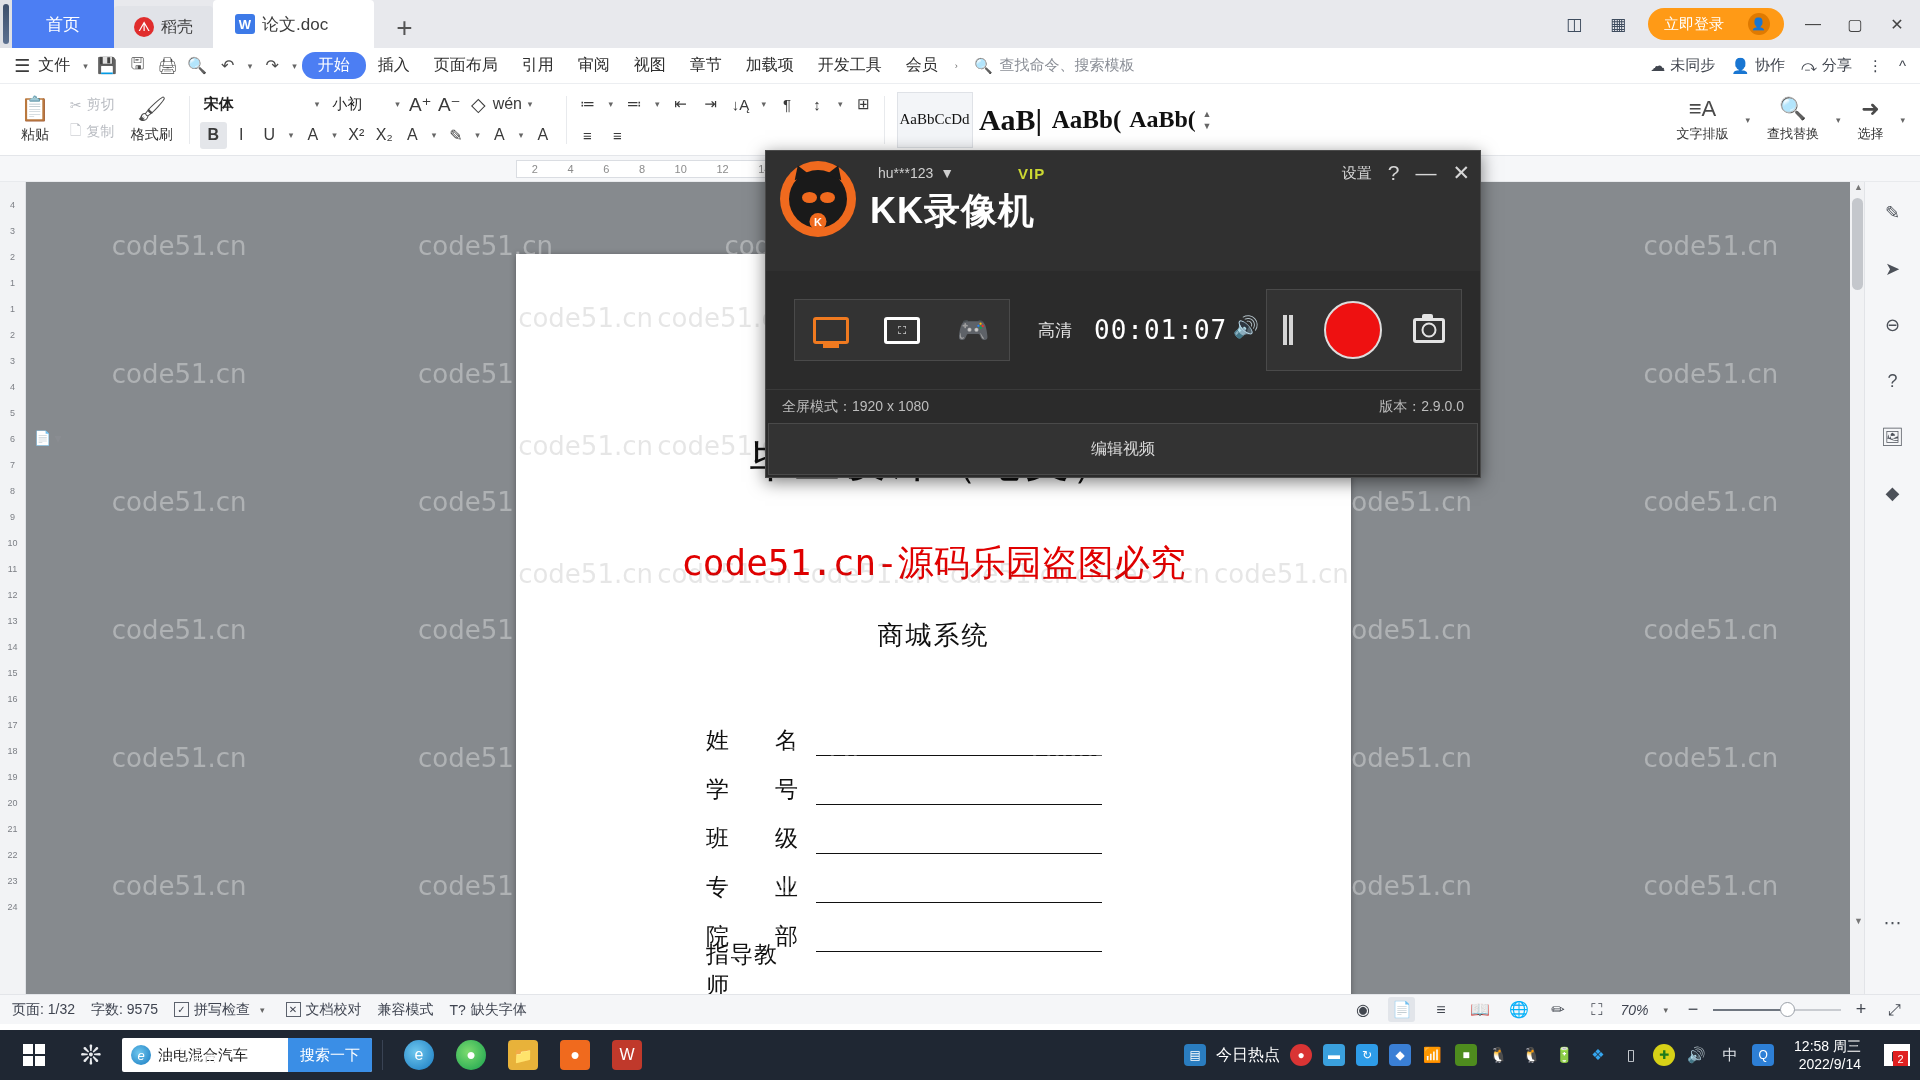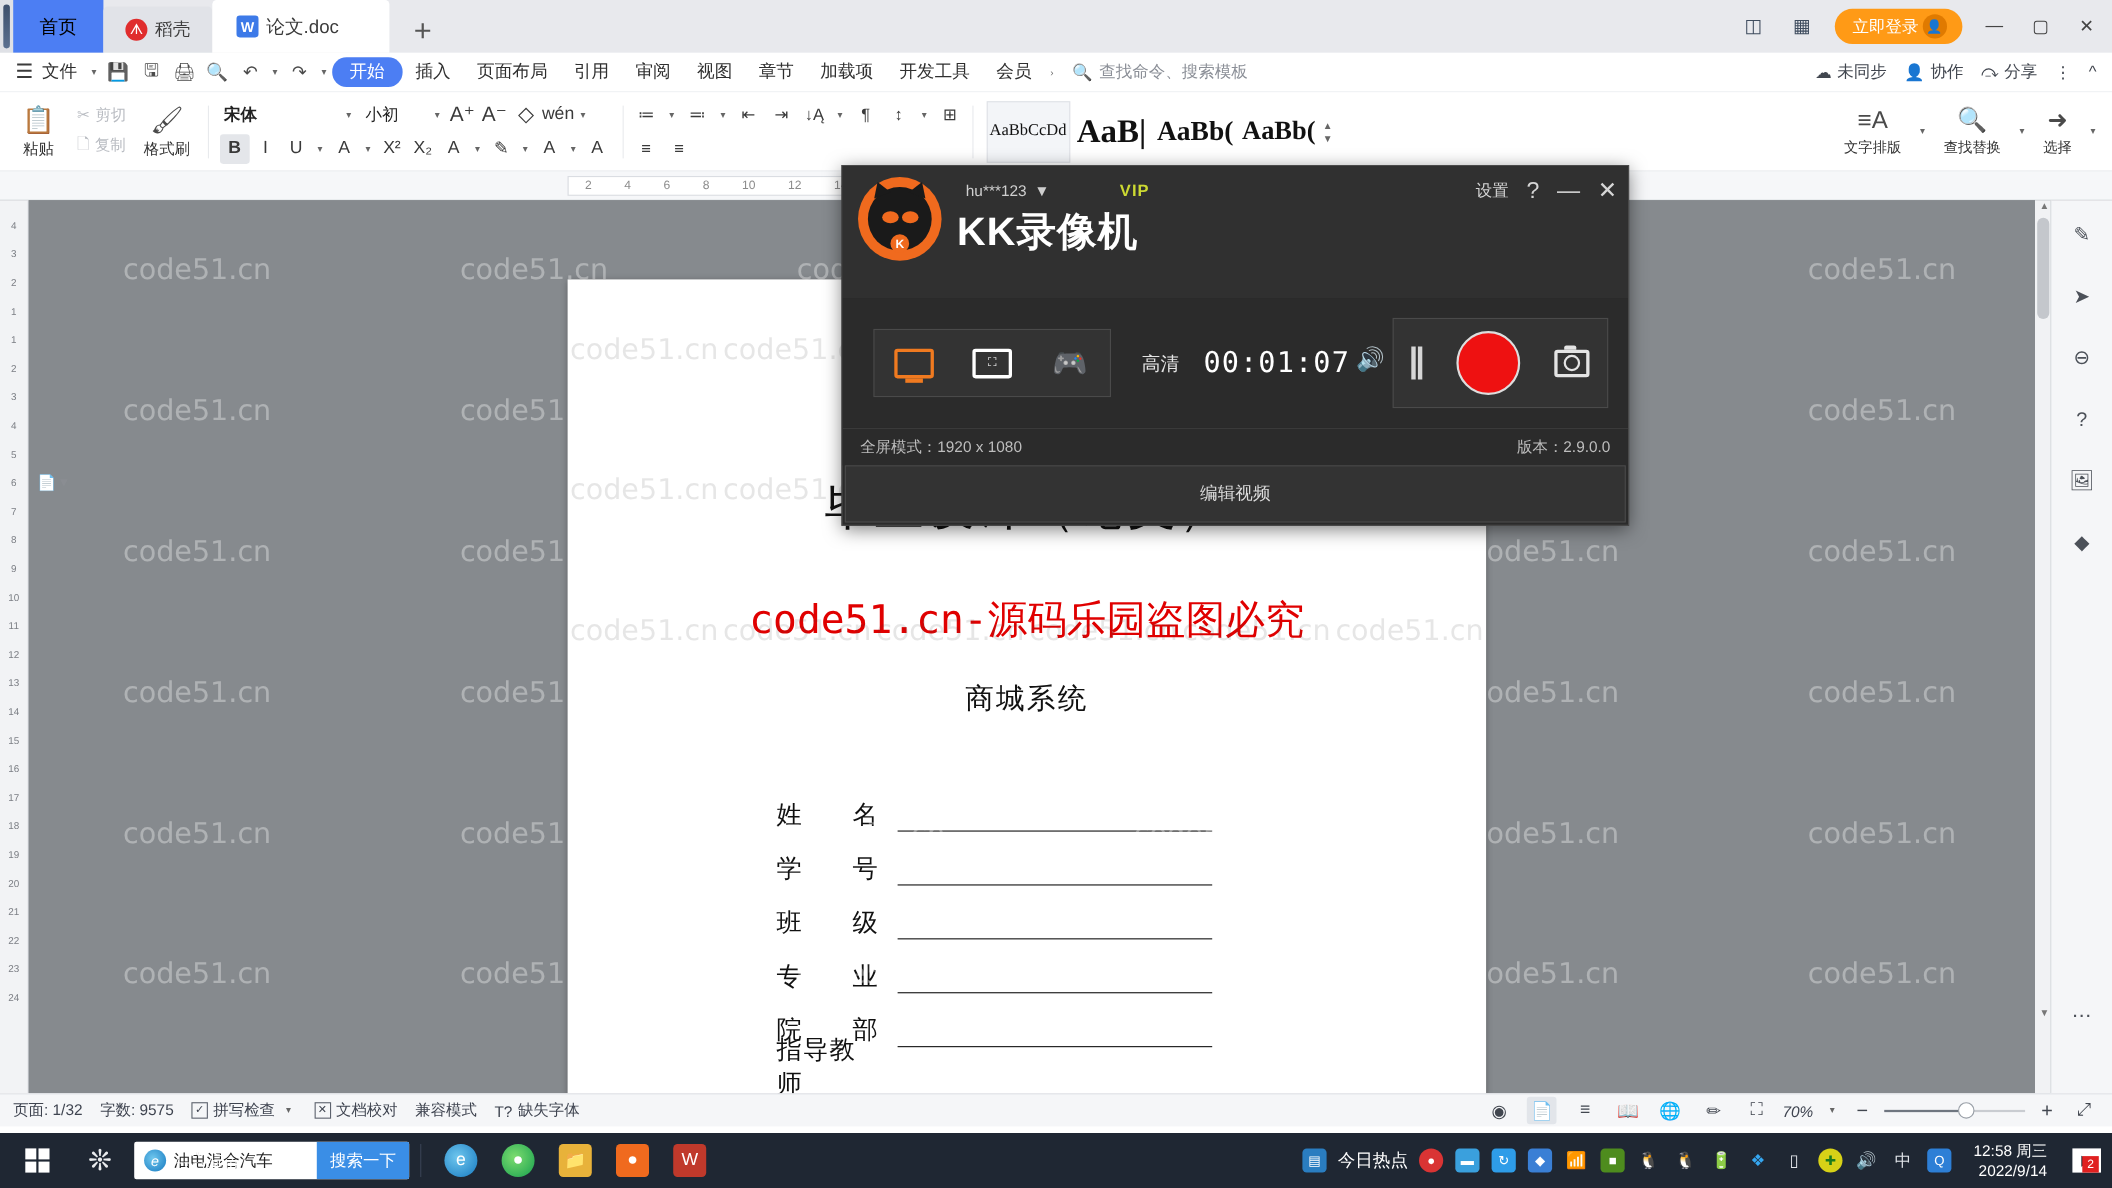--- a/index.html
+++ b/index.html
@@ -22,21 +22,21 @@
   .tab-left-rail::after{
     content:""; position:absolute; left:3px; top:4px; width:6px; height:40px;
     background: linear-gradient(#3d4f6b,#5b7090); border-radius:3px;
   }
   .tab {
     height: 42px; display: flex; align-items: center; gap: 7px;
     padding: 0 20px; font-size: 16px; color: #3c3c3c;
     cursor: pointer; position: relative;
   }
   .tab.home {
-    background: #4c7ef3; color: #000000; height: 48px; padding: 0 24px;
+    background: #4c7ef3; color: #ffffff; height: 48px; padding: 0 34px;
     font-size: 17px;
   }
   .tab.doc {
     background: #fff; height: 48px; border-top-left-radius: 4px;
     border-top-right-radius: 4px; padding: 0 46px 0 22px; font-size: 17px;
   }
   .tab.inactive { background: #e1e3e8; height: 42px; border-top-left-radius:4px; border-top-right-radius:4px;}
   .tab-ico { width: 20px; height: 20px; display:inline-block; flex:none;}
   .ico-daoke {
     background:#e02d2d; border-radius:50%; position:relative;
@@ -47,21 +47,21 @@
     background:#3d7ae8; border-radius:3px; position:relative;
   }
   .ico-w::after{content:"W"; position:absolute; inset:0; color:#fff; font-size:13px; font-weight:bold;
     display:flex; align-items:center; justify-content:center;}
   .tab-plus { font-size: 28px; color:#555; padding: 0 22px 4px 22px; cursor:pointer; font-weight:300;}
   .tabbar-right { margin-left:auto; display:flex; align-items:center; height:48px; gap:4px; padding-right:4px;}
   .tb-icon-btn { width:40px; height:40px; display:flex; align-items:center; justify-content:center;
     color:#3e4c5e; cursor:pointer; font-size:17px;}
   .login-btn {
     background:#ff9a16; color:#fff; border-radius:16px; height:32px; padding:0 14px 0 16px;
-    display:flex; align-items:center; font-size:15px; gap:4px; cursor:pointer; margin:0 6px;
+    display:flex; align-items:center; font-size:15px; gap:24px; cursor:pointer; margin:0 6px;
   }
   .login-avatar{ width:22px; height:22px; border-radius:50%; background:#e07a00; position:relative;}
   .login-avatar::after{content:"👤"; position:absolute; inset:0; font-size:12px; display:flex;
     align-items:center;justify-content:center;}
   .win-btn{ width:38px; height:46px; display:flex;align-items:center;justify-content:center;
     font-size:16px; color:#444; cursor:pointer;}
 
   
   .menubar {
     position:absolute; top:48px; left:0; width:1920px; height:36px;

